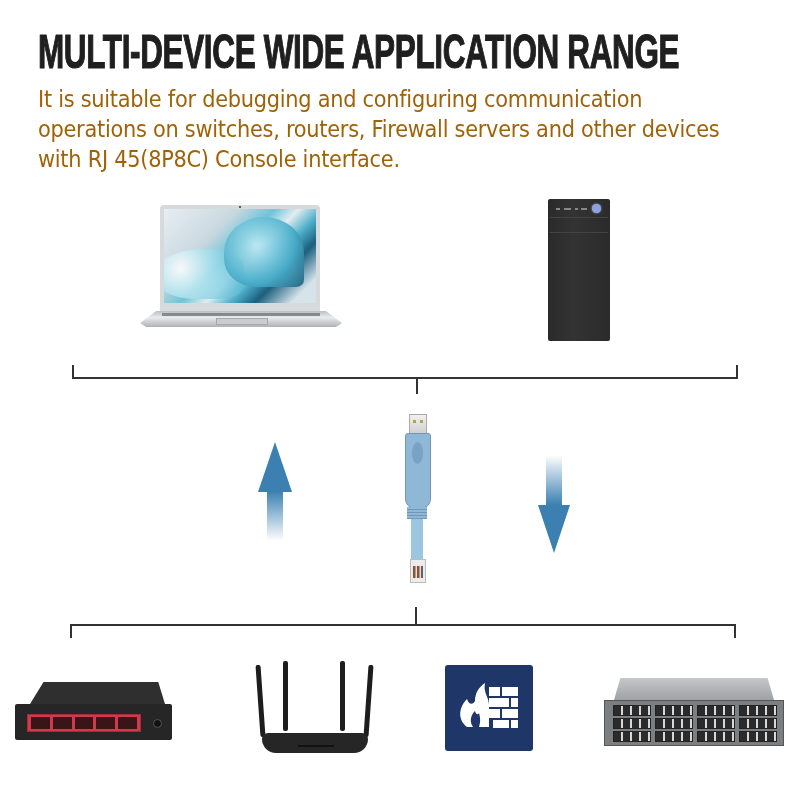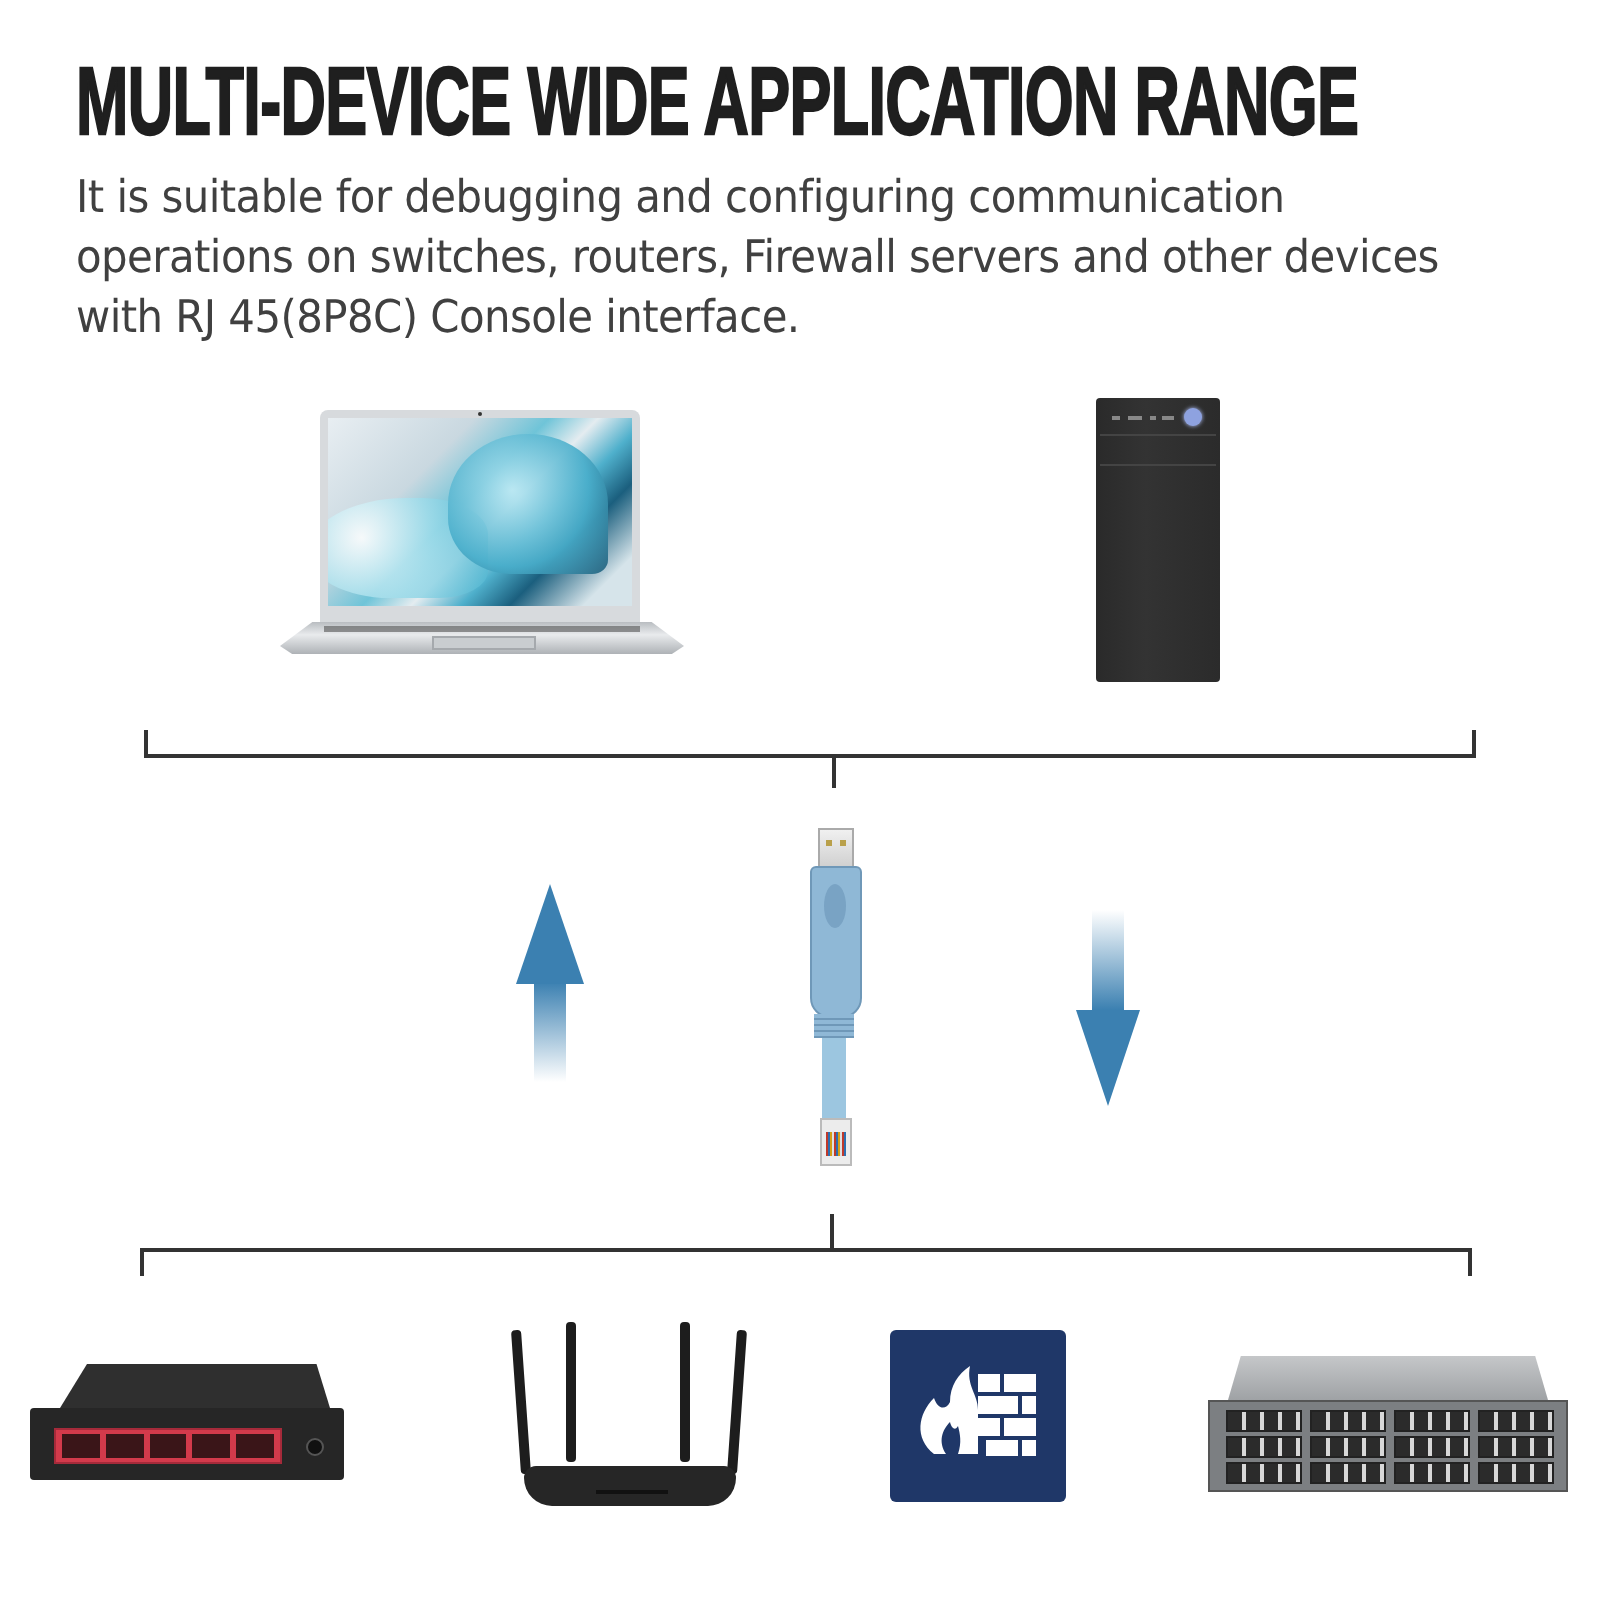--- a/index.html
+++ b/index.html
@@ -12,21 +12,21 @@
   .title {
     left: 38px; top: 26px; width: 1000px;
     font-family: "Liberation Sans", sans-serif; font-weight: 700;
     font-size: 48px; line-height: 52px; color: #1f1f1f;
     transform: scaleX(0.655); transform-origin: left top;
     white-space: nowrap; letter-spacing: -0.5px;
     -webkit-text-stroke: 1.2px #1f1f1f;
   }
   .desc {
     left: 38px; top: 84px; width: 740px;
-    font-size: 22.5px; line-height: 30px; color: #404040;
+    font-size: 22.5px; line-height: 30px; color: #a16207;
     font-family: "DejaVu Sans", sans-serif; font-weight: 400;
     letter-spacing: -0.3px;
   }
   .desc .line { display: block; white-space: nowrap; transform: scaleX(0.93); transform-origin: left; }
   .line-h { background: #333; height: 2px; }
   .line-v { background: #333; width: 2px; }
 
   
   .laptop { left: 136px; top: 205px; width: 210px; height: 130px; }
   .laptop .lid {

